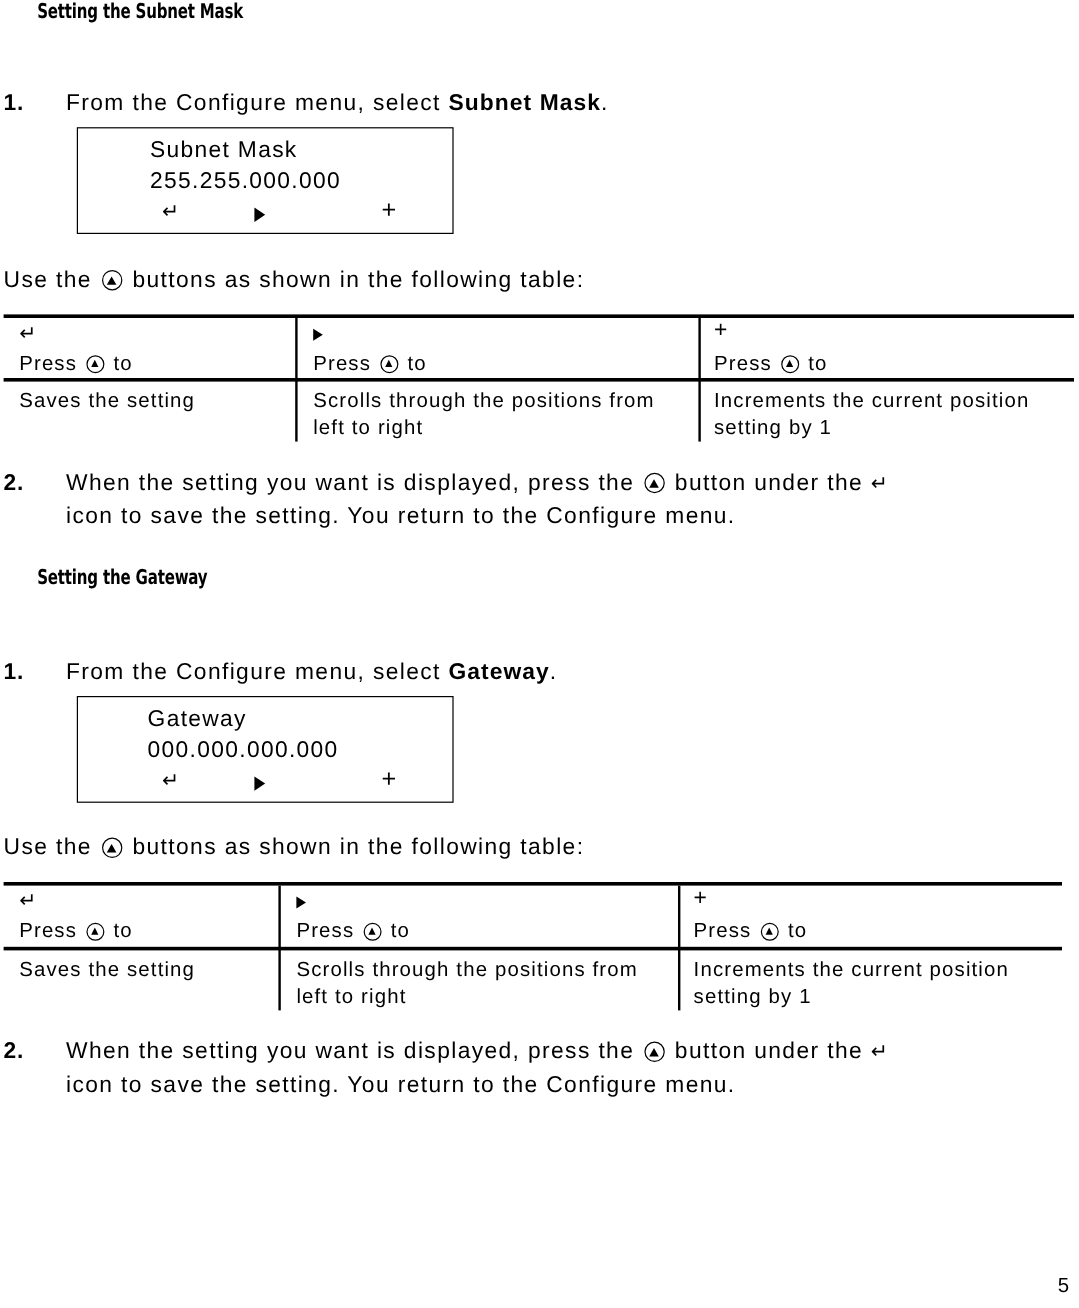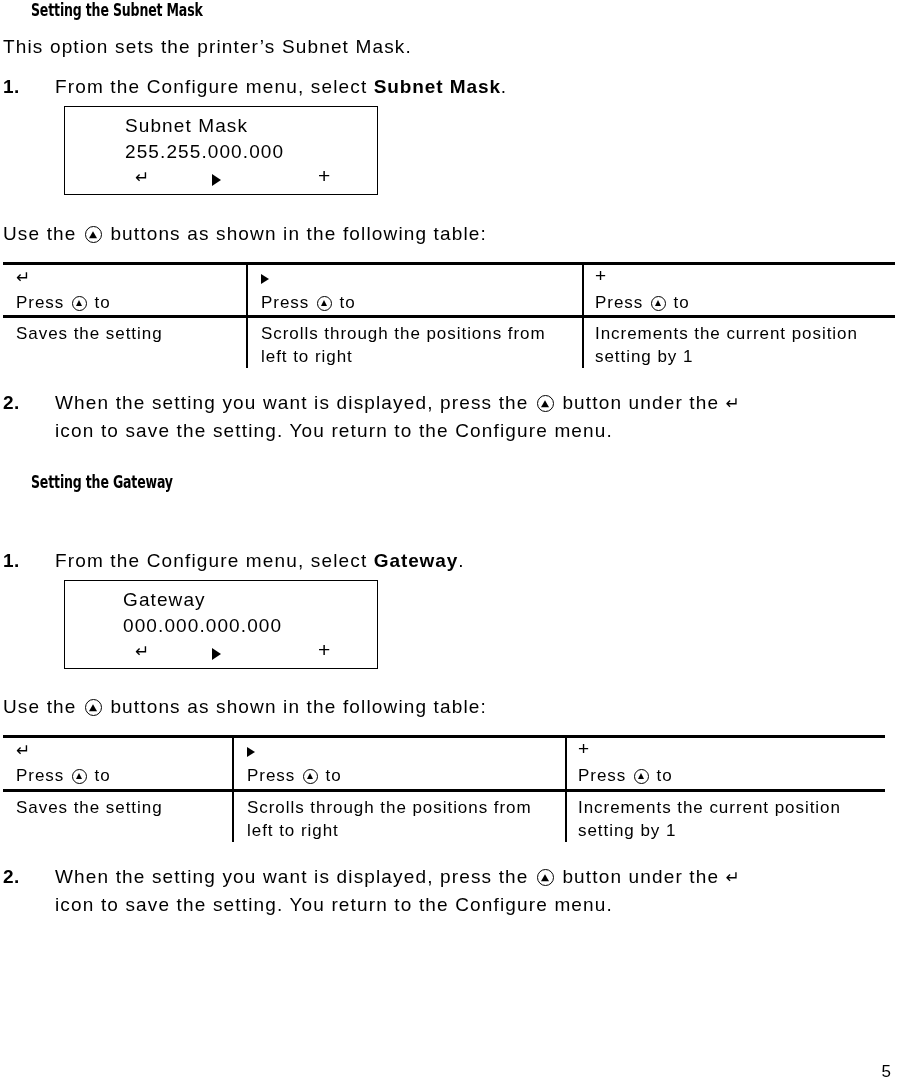--- a/index.html
+++ b/index.html
@@ -171,21 +171,20 @@
     font-size: 17px;
   }
 </style>
 </head>
 <body>
 
 <div class="page">
 
   <div class="section-heading" style="left:31px; top:0px;">Setting the Subnet Mask</div>
 
-  <div class="body-text" style="left:3px; top:33px;">This option sets the printer’s Subnet Mask.</div>
 
   <div class="numbered" style="left:3px; top:73px; width:700px;">
     <span class="num">1.</span>
     <span class="txt"><span>From the Configure menu, select </span><b class="strong">Subnet Mask</b><span>.</span></span>
   </div>
 
   <div class="lcd" style="left:64px; top:106px; width:314px; height:89px;">
     <div class="lcd-line" style="left:60px; top:8px;">Subnet Mask</div>
     <div class="lcd-line" style="left:60px; top:34px;">255.255.000.000</div>
     <div class="lcd-icons" style="top:62px; height:24px;">

